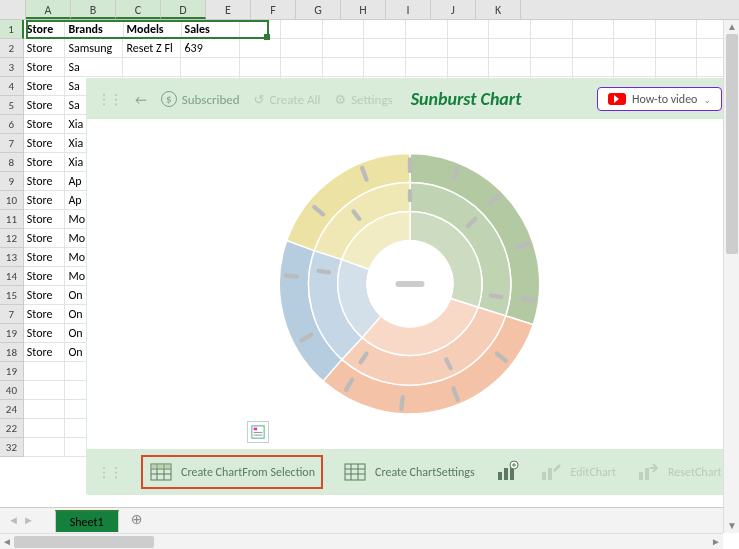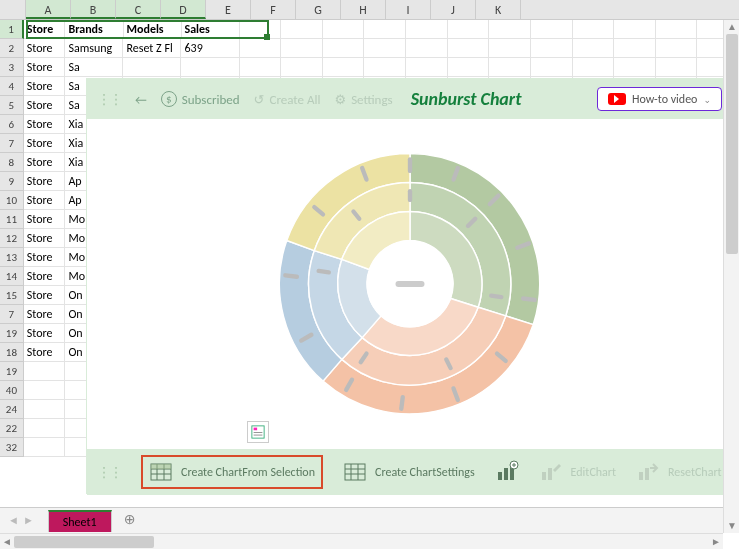--- a/index.html
+++ b/index.html
@@ -45,21 +45,21 @@
 .panel-bot { height: 46px; background: #d9ecd9; display: flex; align-items: center; padding: 0 10px; gap: 20px; }
 .bbtn { display: flex; align-items: center; gap: 8px; font-size: 12px; color: #5b7a61; cursor: pointer; line-height: 1.2; }
 .bbtn.dis { color: #b7ccba; }
 .bbtn .lbl { display: flex; flex-direction: row; }
 .highlight { border: 2px solid #d94a2b; padding: 3px 6px; }
 .bicon { width: 24px; height: 24px; display:flex; align-items:center; justify-content:center; }
 
 
 .tabs { position: absolute; left: 0; bottom: 16px; height: 26px; width: 739px; background: #f3f3f3; border-top: 1px solid #ccc; display: flex; align-items: center; }
 .tab-nav { display: flex; gap: 4px; padding: 0 8px; color: #bbb; font-size: 11px; }
-.sheet-tab { background: #be185d; border: 1px solid #ccc; border-bottom: none; padding: 3px 14px; font-size: 12px; border-top: 2px solid #2e7d32; margin-left: 6px; }
+.sheet-tab { background: #15803d; border: 1px solid #ccc; border-bottom: none; padding: 3px 14px; font-size: 12px; border-top: 2px solid #2e7d32; margin-left: 13px; }
 .add-sheet { width: 20px; height: 20px; border-radius: 50%; color: #888; text-align: center; line-height: 18px; margin-left: 8px; font-size: 14px; }
 
 
 .hscroll { position: absolute; left: 0; bottom: 0; height: 16px; width: 723px; background: #f3f3f3; border-top: 1px solid #ddd; }
 .hscroll .thumb { position: absolute; left: 14px; top: 2px; width: 140px; height: 12px; background: #cdcdcd; border-radius: 2px; }
 .hscroll .arrow { position:absolute; top:0; width:14px; height:16px; text-align:center; color:#888; font-size:10px; line-height:16px; }
 .hscroll .arrow.l { left:0; } .hscroll .arrow.r { right:0; }
 .vscroll { position: absolute; right: 0; top: 20px; width: 16px; bottom: 16px; background: #f3f3f3; border-left: 1px solid #ddd; }
 .vscroll .thumb { position: absolute; top: 14px; left: 2px; width: 12px; height: 220px; background: #cdcdcd; border-radius: 2px; }
 .vscroll .arrow { position:absolute; left:0; width:16px; height:14px; text-align:center; color:#888; font-size:10px; line-height:14px; }

